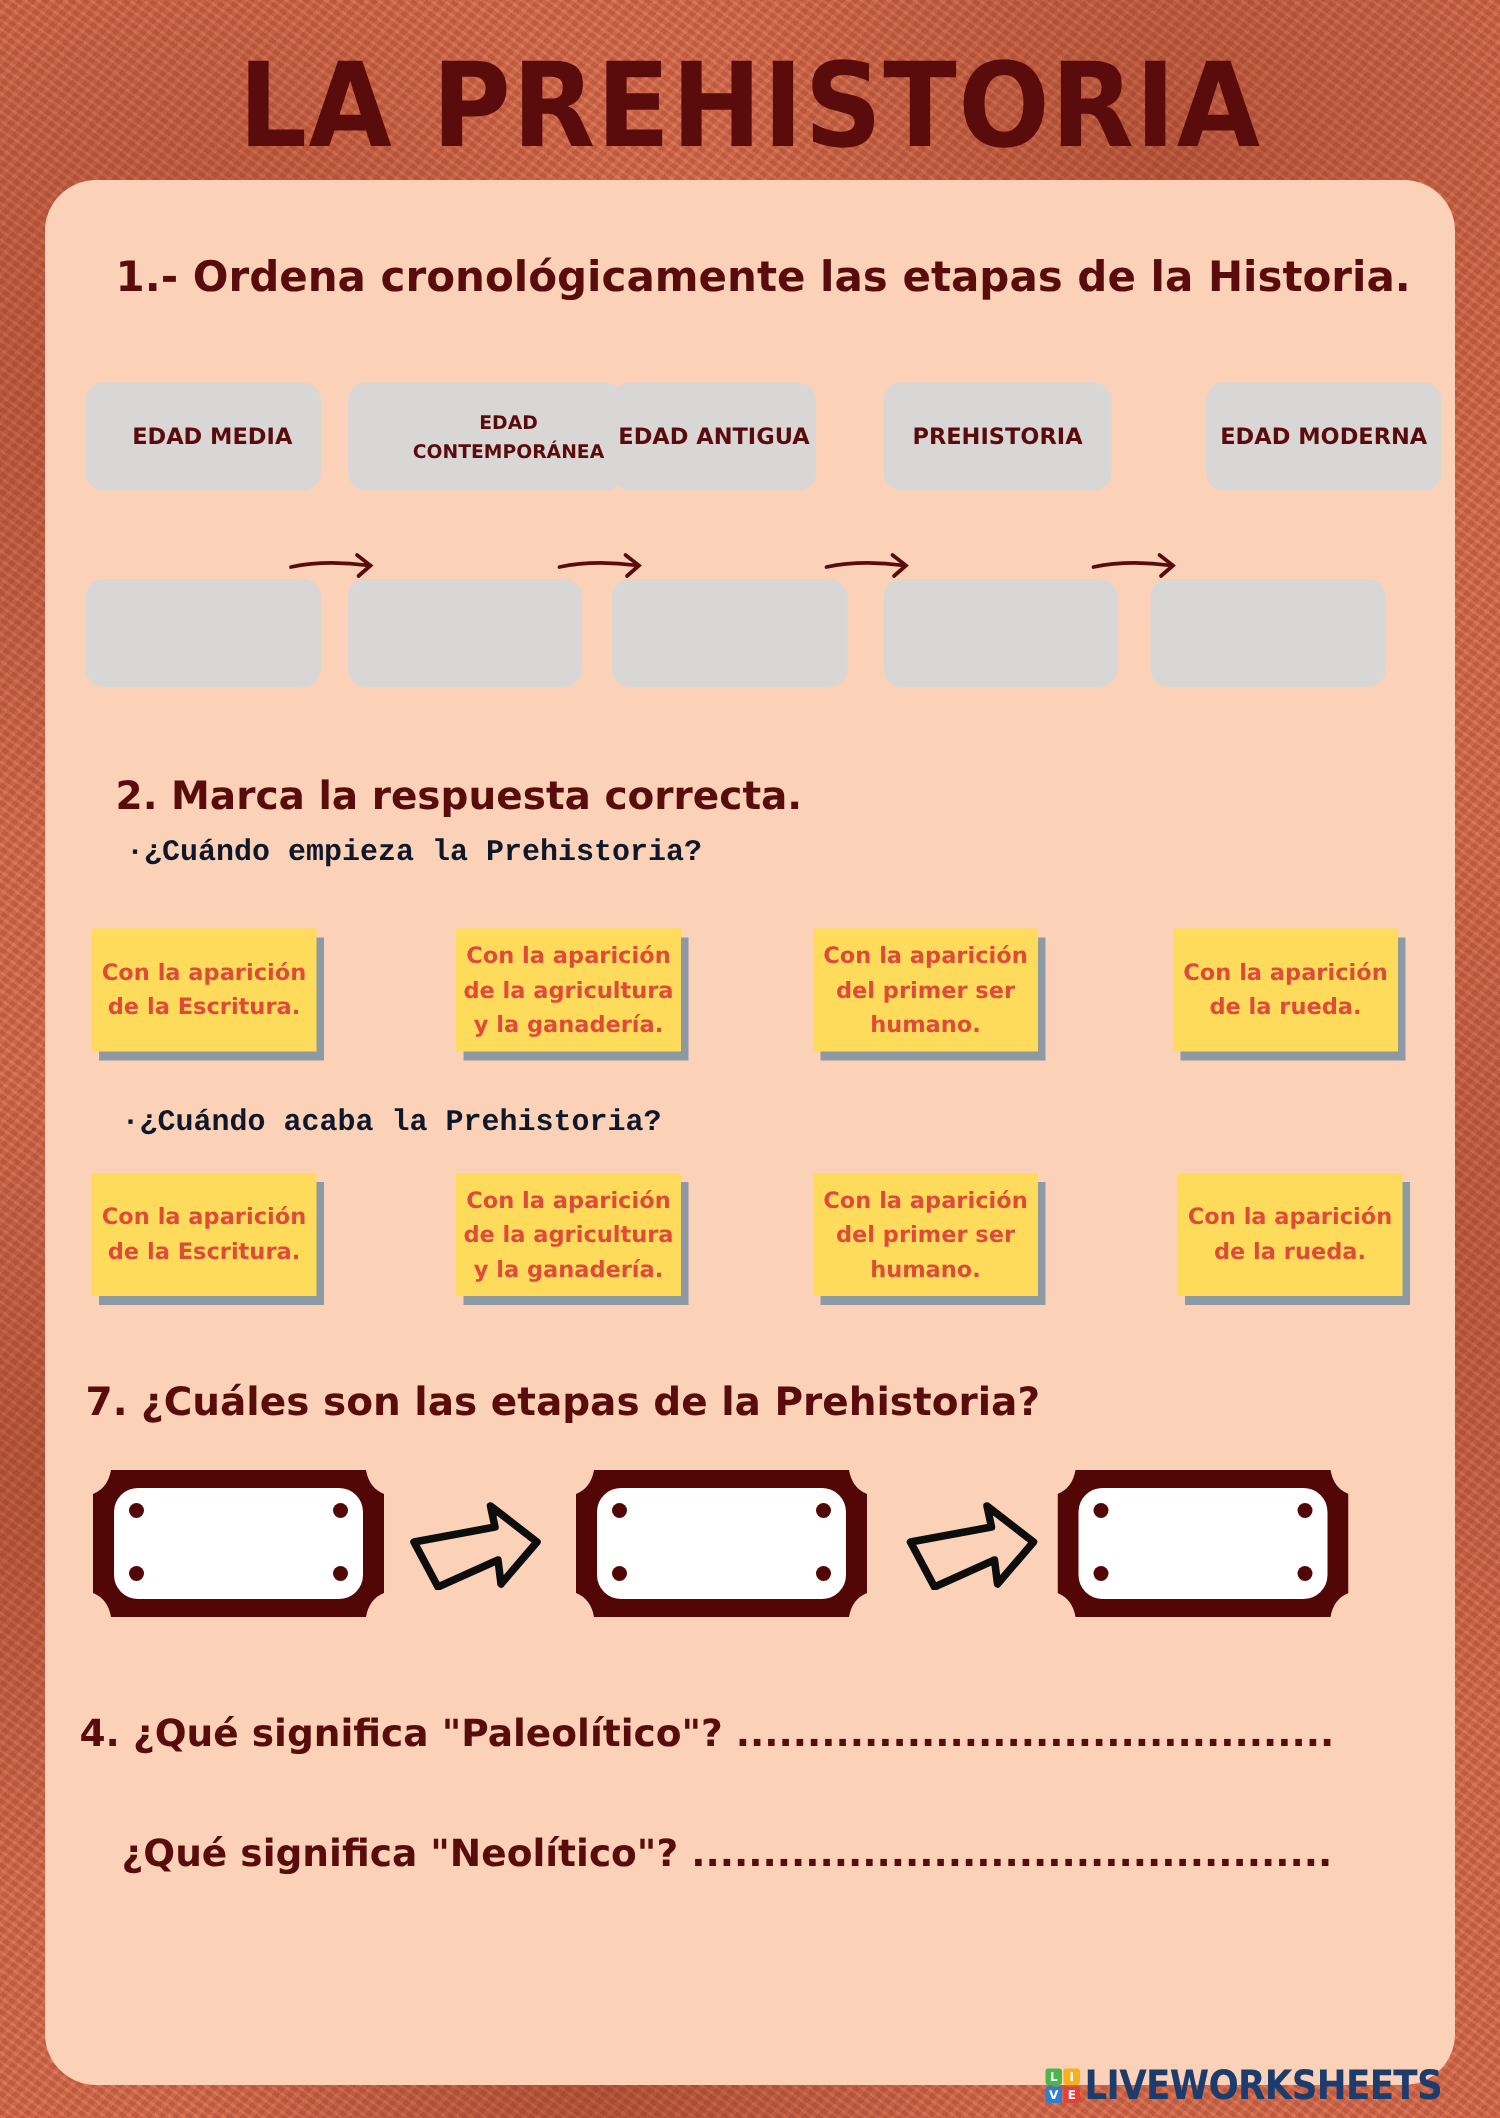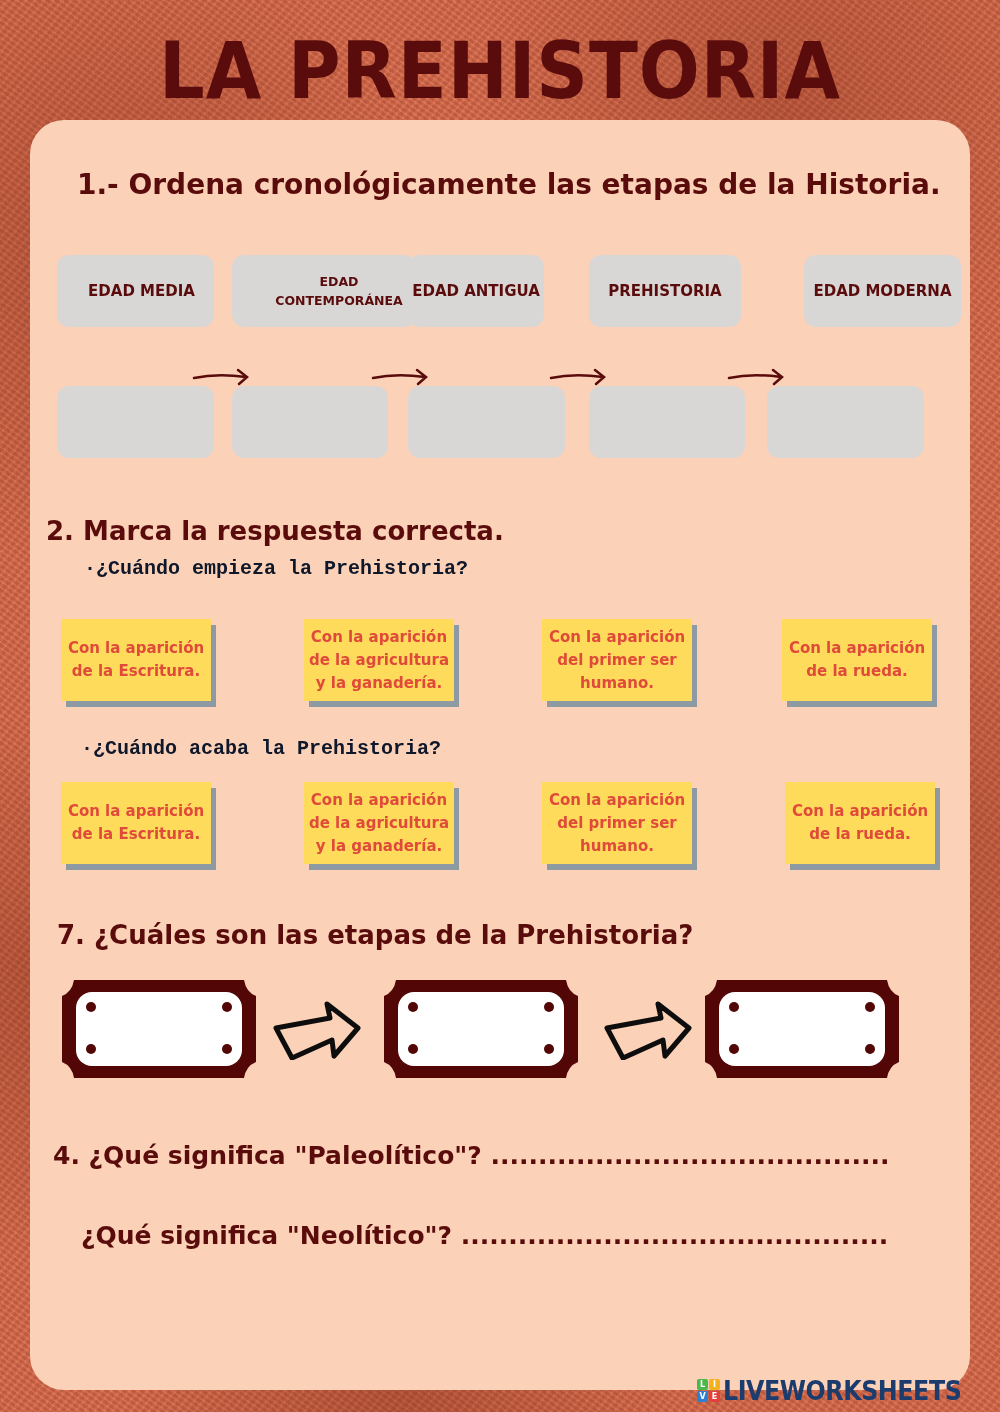--- a/index.html
+++ b/index.html
@@ -127,21 +127,21 @@
 <svg class="tarrow" style="left:371px;" viewBox="0 0 60 20">
     <path d="M2 12 Q25 7 54 11 M46 4 L55 11 L47 18" stroke="#5a0c0c" stroke-width="2.5" fill="none" stroke-linecap="round"></path>
   </svg>
 <svg class="tarrow" style="left:549px;" viewBox="0 0 60 20">
     <path d="M2 12 Q25 7 54 11 M46 4 L55 11 L47 18" stroke="#5a0c0c" stroke-width="2.5" fill="none" stroke-linecap="round"></path>
   </svg>
 <svg class="tarrow" style="left:727px;" viewBox="0 0 60 20">
     <path d="M2 12 Q25 7 54 11 M46 4 L55 11 L47 18" stroke="#5a0c0c" stroke-width="2.5" fill="none" stroke-linecap="round"></path>
   </svg>
 
-<div class="q" style="left:46px; top:516px; font-size:26px;">2. Marca la respuesta correcta.</div>
+<div class="q" style="left:77px; top:516px; font-size:26px;">2. Marca la respuesta correcta.</div>
 <div class="sub" style="left:84px; top:557px;">·¿Cuándo empieza la Prehistoria?</div>
 
 <div class="opt" style="left:61px; top:619px;">Con la aparición
 de la Escritura.</div>
 <div class="opt" style="left:304px; top:619px;">Con la aparición
 de la agricultura
 y la ganadería.</div>
 <div class="opt" style="left:542px; top:619px;">Con la aparición
 del primer ser
 humano.</div>

